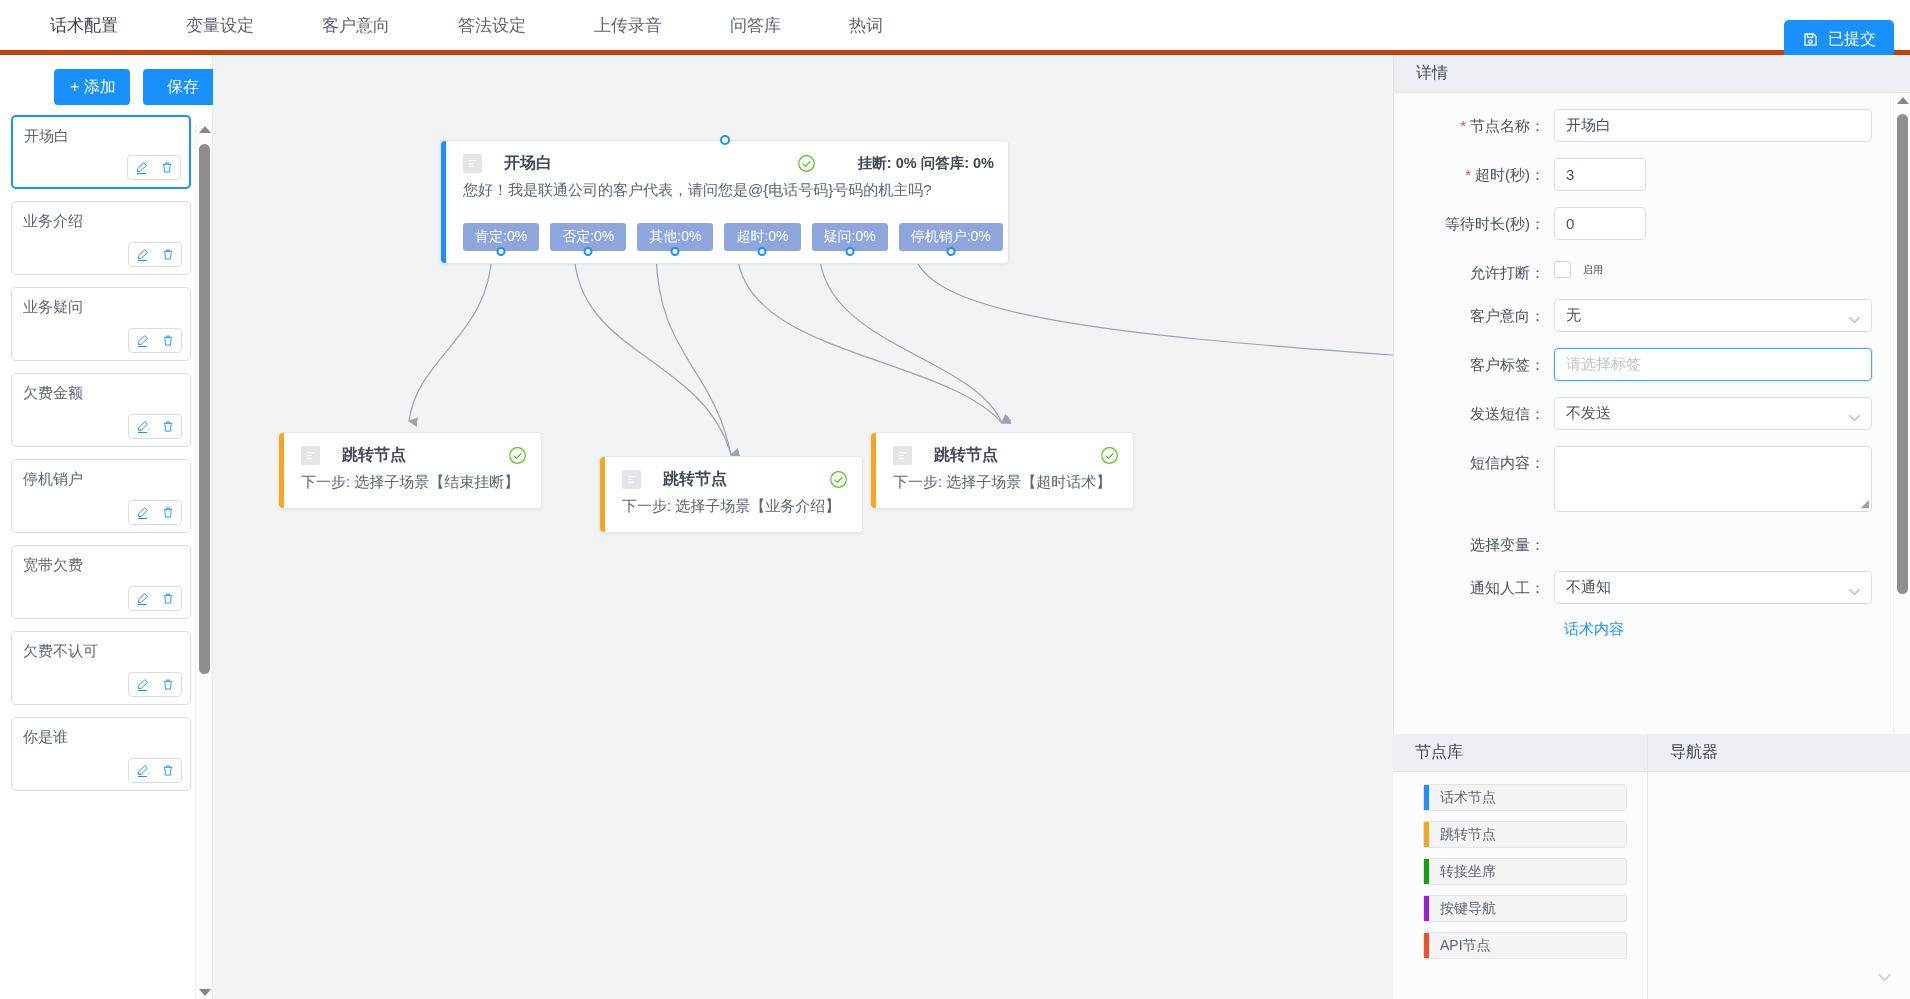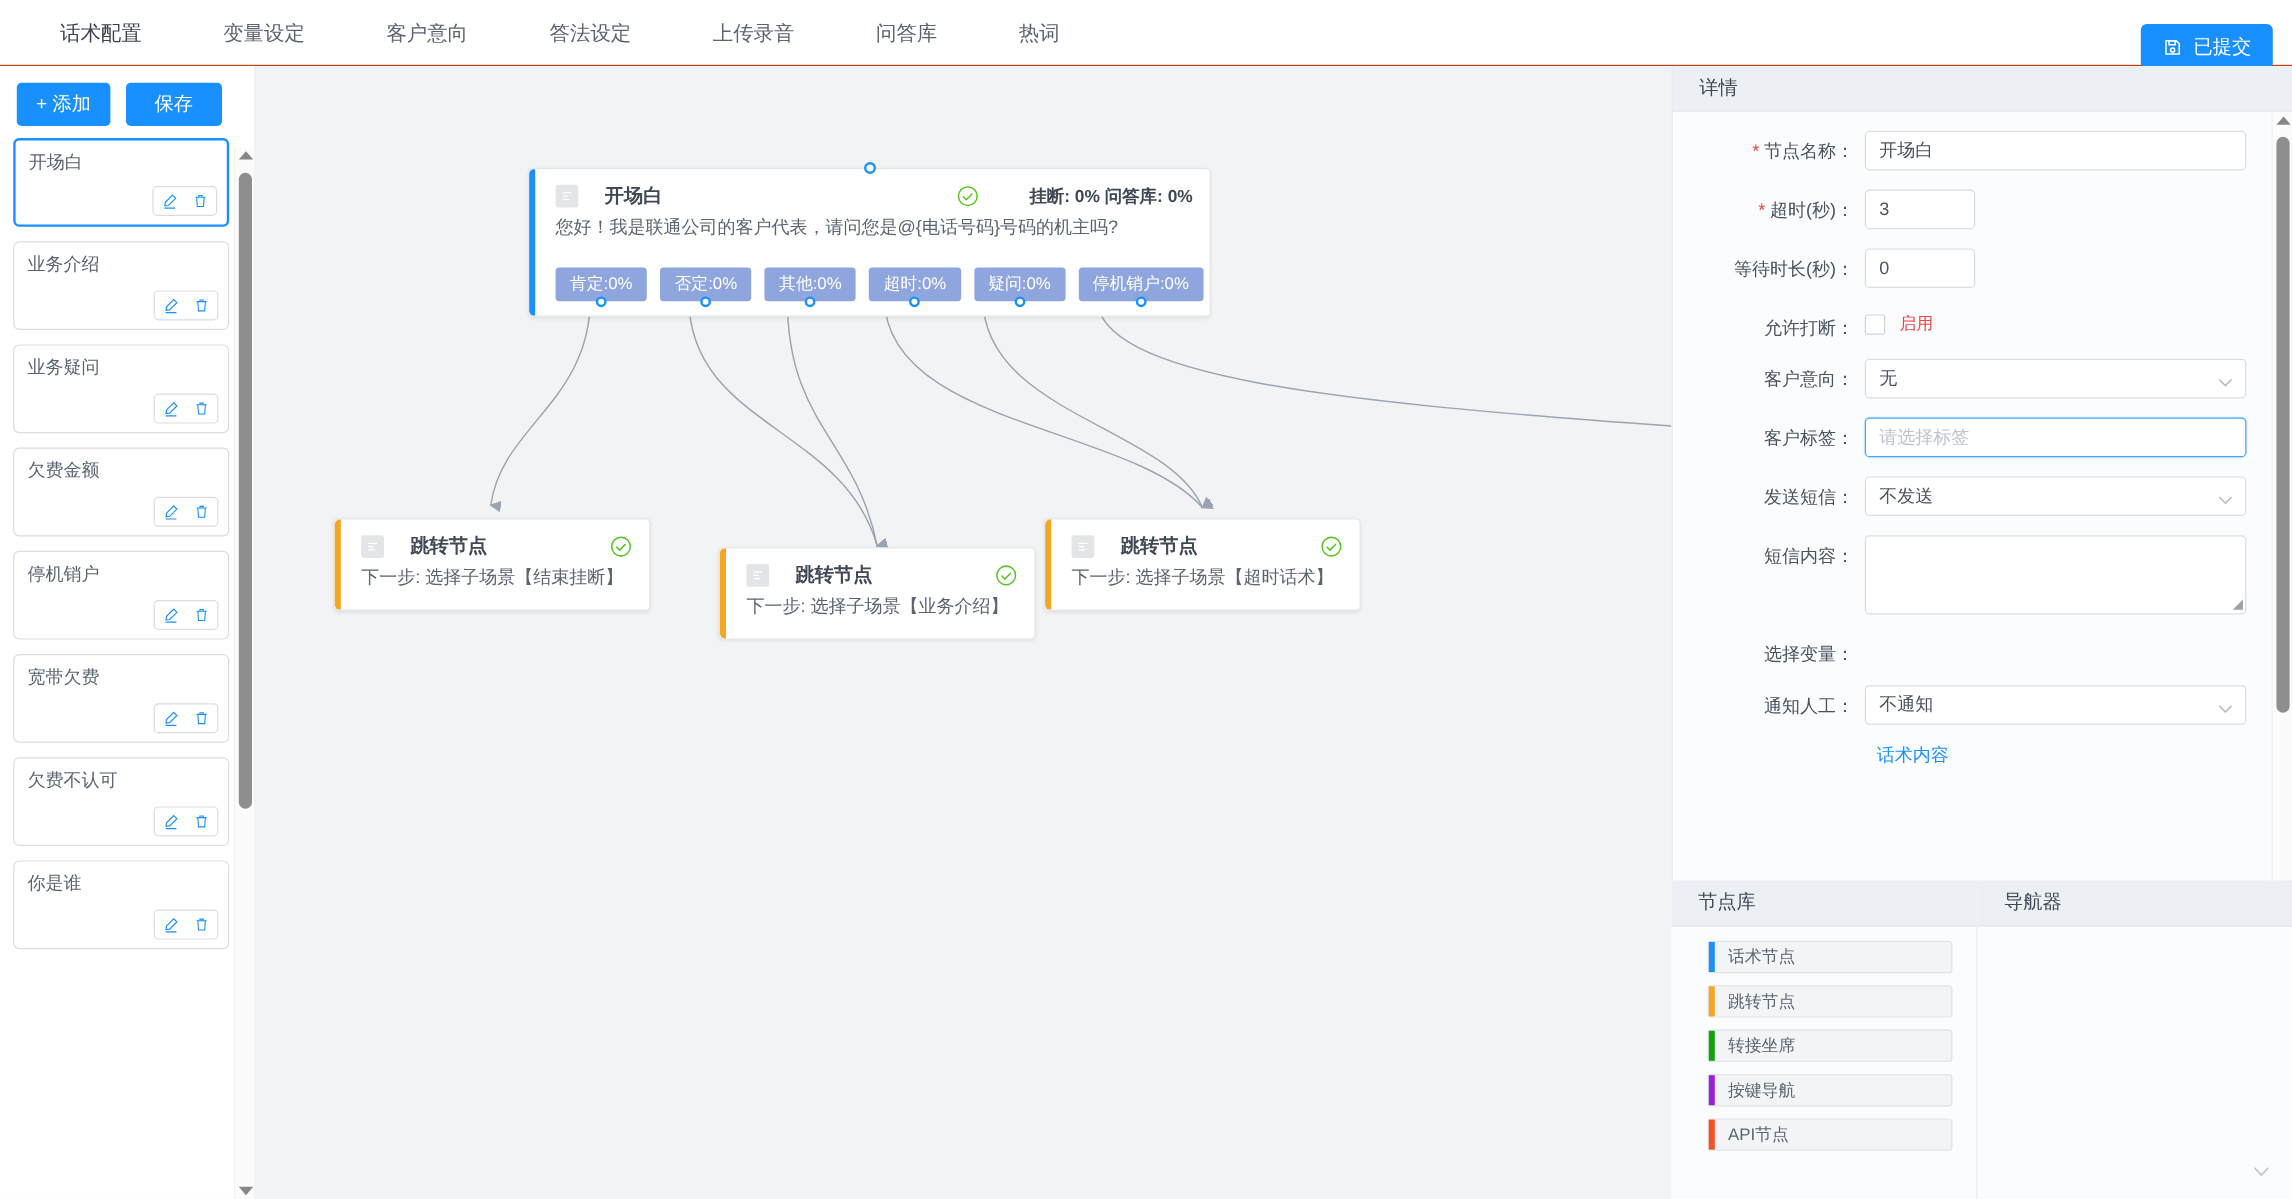--- a/index.html
+++ b/index.html
@@ -9,21 +9,21 @@
     overflow: hidden;
     font-family: "Liberation Sans", "DejaVu Sans", sans-serif;
     background: #f5f6f8;
     color: #555f6d;
   }
   #app { position: relative; width: 1910px; height: 999px; }
 
   
   .topnav {
     position: absolute; left: 0; top: 0; width: 1910px; height: 55px;
-    background: #ffffff; border-bottom: 1px solid #c2410c;
+    background: #ffffff; border-bottom: 5px solid #c2410c;
     display: flex; align-items: center;
   }
   .nav-items { display: flex; align-items: center; height: 100%; padding-left: 16px; }
   .nav-item {
     font-size: 17px; color: #5a6472; padding: 0 34px; height: 100%;
     display: flex; align-items: center; cursor: pointer; white-space: nowrap;
   }
   .nav-item.active { color: #3a4250; }
   .submit-btn {
     position: absolute; right: 16px; top: 20px;
@@ -32,21 +32,21 @@
     display: flex; align-items: center; gap: 9px; cursor: pointer; border: none;
     white-space: nowrap;
   }
   .submit-btn svg { display: block; }
 
   
   .sidebar {
     position: absolute; left: 0; top: 55px; width: 213px; height: 944px;
     background: #ffffff; border-right: 1px solid #e8e8e8;
   }
-  .sb-actions { display: flex; gap: 13px; padding: 14px 14px 8px 14px; }
+  .sb-actions { display: flex; gap: 13px; padding: 14px 14px 8px 14px; margin-left: 40px; }
   .sb-btn {
     background: #1890ff; color: #fff; border: none; border-radius: 4px;
     height: 36px; font-size: 16px; cursor: pointer; padding: 0 16px;
     white-space: nowrap; font-family: inherit;
   }
   .sb-btn.add { min-width: 76px; }
   .sb-btn.save { min-width: 80px; }
   .sb-list {
     position: absolute; left: 0; top: 60px; width: 213px; height: 884px;
     overflow: hidden; padding: 0 22px 0 11px;
@@ -147,21 +147,21 @@
   .inp.focused { border-color: #40a9ff; box-shadow: 0 0 0 1px rgba(24,144,255,.12); }
   .inp.placeholder { color: #bfc4cc; }
   .sel {
     position: relative; width: 318px; height: 33px; border: 1px solid #d9dde2;
     border-radius: 4px; background: #fff; font-size: 15px; color: #4a5260;
     display: flex; align-items: center; padding: 0 11px; cursor: pointer;
   }
   .sel .chev { position: absolute; right: 10px; top: 11px; }
   .chk-wrap { display: flex; align-items: center; gap: 12px; padding-top: 5px; }
   .chkbox { width: 17px; height: 17px; border: 1px solid #cfd4da; border-radius: 2px; background: #fff; cursor: pointer; }
-  .chk-lbl { font-size: 14px; color: #ef4444; }
+  .chk-lbl { font-size: 10px; color: #404040; }
   .tarea {
     width: 318px; height: 66px; border: 1px solid #d9dde2; border-radius: 4px;
     background: #fff; position: relative;
   }
   .tarea .grip { position: absolute; right: 2px; bottom: 1px; color: #9aa1aa; font-size: 11px; }
   .vars { display: flex; gap: 10px; padding-top: 4px; flex-wrap: wrap; }
   .var-chip {
     border: 1px solid #d9dde2; border-radius: 4px; background: #fff;
     font-size: 14px; color: #4a5260; padding: 5px 11px; cursor: pointer; white-space: nowrap;
   }

